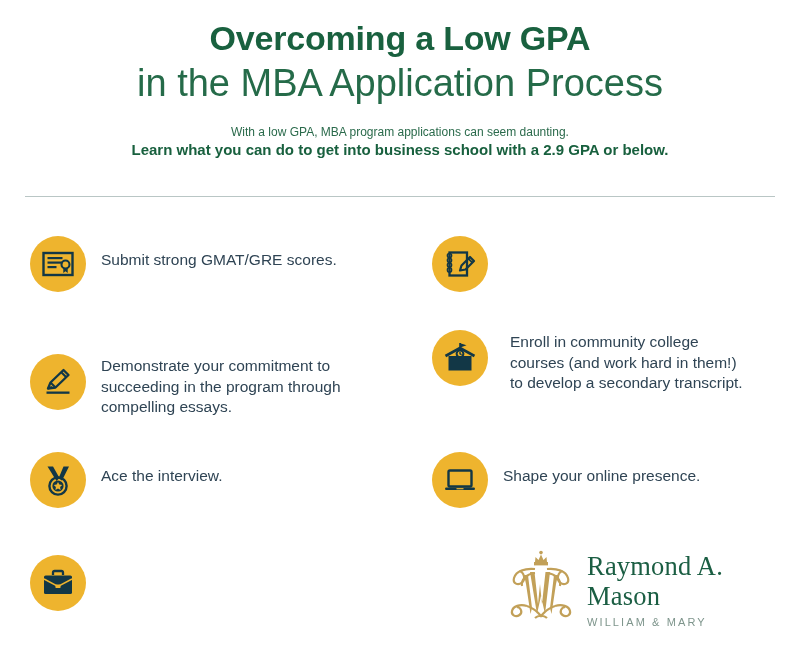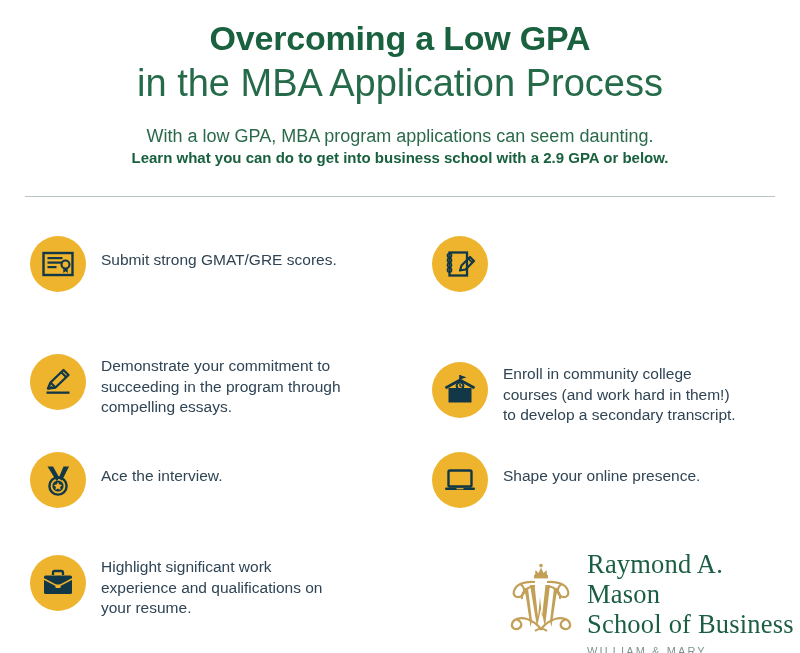--- a/index.html
+++ b/index.html
@@ -17,21 +17,21 @@
   .header{padding-top:18px;text-align:center;}
   .title-1{
     font-size:34px;font-weight:bold;color:#19613f;
     letter-spacing:-0.2px;line-height:1.18;
   }
   .title-2{
     font-size:38px;font-weight:normal;color:#256b49;
     line-height:1.25;margin-top:2px;
   }
   .sub-1{
-    font-size:18px;color:#2a6a4b;font-weight:normal;
+    font-size:12px;color:#2a6a4b;font-weight:normal;
     margin-top:16px;line-height:1.35;
   }
   .sub-2{
     font-size:15px;color:#18603e;font-weight:bold;
     line-height:1.35;
   }
   .divider{
     position:absolute;left:25px;top:196px;width:750px;height:1px;
     background:#b9c6c5;
   }
@@ -56,21 +56,21 @@
     padding-top:2px;
   }
 
   
   .l0{position:absolute;top:10px;left:0;right:16px;}
   .l1{position:absolute;top:128px;left:0;right:0;}
   .l2{position:absolute;top:226px;left:0;right:0;}
   .l3{position:absolute;top:329px;left:0;right:0;}
   
   .r0{position:absolute;top:10px;left:0;right:0;}
-  .r1{position:absolute;top:136px;left:0;right:0;}
+  .r1{position:absolute;top:104px;left:0;right:0;gap:7px;}
   .r2{position:absolute;top:226px;left:0;right:0;}
 
   .tip-text.one-line{padding-top:14px;}
   .tip-text.two-line{padding-top:6px;}
 
   
   .logo{
     position:absolute;left:505px;top:548px;
     display:flex;align-items:center;
   }
@@ -153,25 +153,20 @@
 
       <div class="tip l3">
         <div class="tip-icon">
           <svg width="34" height="34" viewBox="0 0 34 34">
             <path d="M12 9 L12 6.5 A1.6 1.6 0 0 1 13.6 5 L20.4 5 A1.6 1.6 0 0 1 22 6.5 L22 9" fill="none" stroke="#123746" stroke-width="2.3"></path>
             <rect x="3" y="9.5" width="28" height="18.5" rx="1.6" fill="#123746"></rect>
             <path d="M3 13 L17 20.5 L31 13" fill="none" stroke="#eeb42e" stroke-width="1.5"></path>
             <rect x="14.4" y="18.6" width="5.2" height="3.4" rx="0.8" fill="#eeb42e"></rect>
           </svg>
         </div>
-        <div class="tip-text">
-          <div>Highlight significant work</div>
-          <div>experience and qualifications on</div>
-          <div>your resume.</div>
-        </div>
       </div>
 
     </div>
 
     <div class="col col-right">
 
       <div class="tip r0">
         <div class="tip-icon">
           <svg width="34" height="34" viewBox="0 0 34 34">
             <rect x="6.5" y="5.5" width="17.5" height="23" fill="none" stroke="#123746" stroke-width="2.3"></rect>
@@ -244,18 +239,17 @@
 
         <g fill="#c2a058">
           <path d="M25 24 L29.5 24 L33 56 L35 36 L37 56 L40.5 24 L45 24 L40 66 L36 48 L32 66 Z"></path>
           <path d="M19 27 L23 27 L27 60 L25.5 66 L21 36 Z"></path>
           <path d="M53 27 L49 27 L45 60 L46.5 66 L51 36 Z"></path>
         </g>
       </svg>
     </div>
     <div class="logo-words">
       <div class="logo-l1">Raymond A. Mason</div>
-      <div class="logo-l2">School of Business</div>
       <div class="logo-l3">WILLIAM &amp; MARY</div>
     </div>
   </div>
 
 </div>
 
 </body></html>

